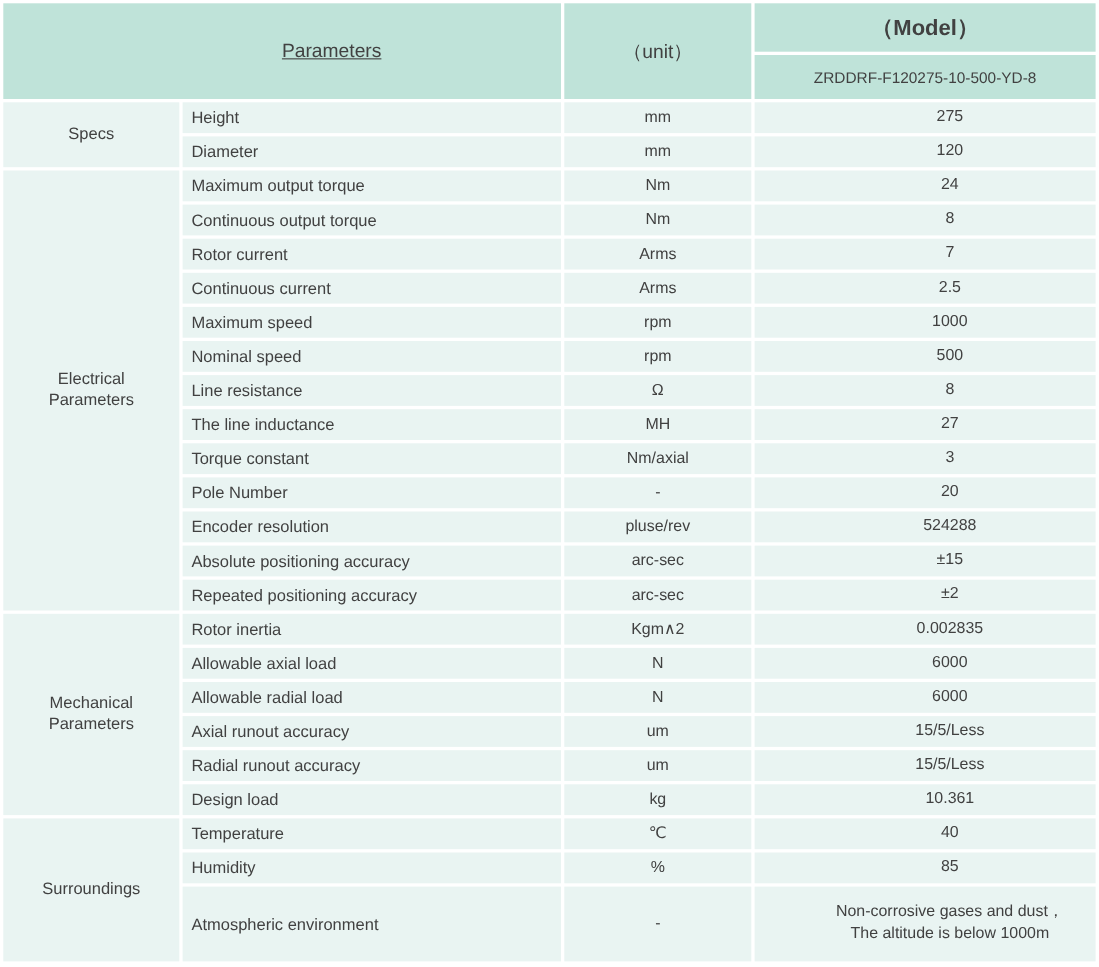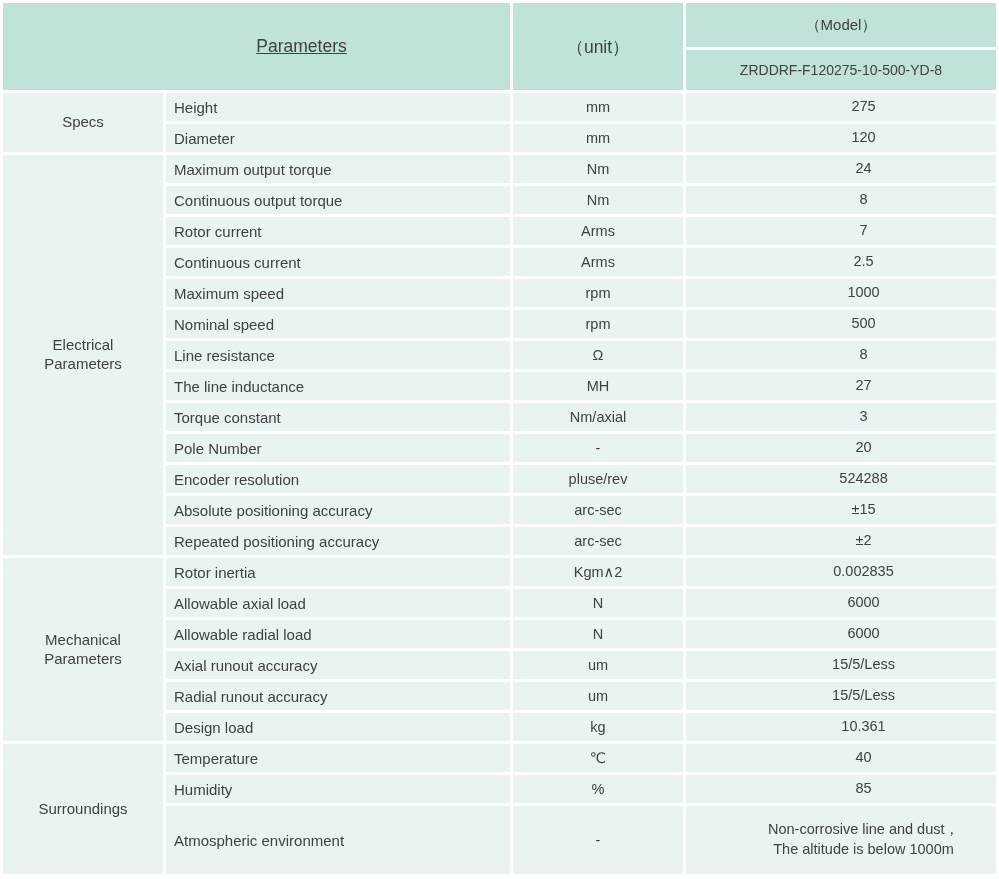--- a/index.html
+++ b/index.html
@@ -42,21 +42,22 @@
     height:56px;
     font-size:17.5px;
     padding-left:90px;
     text-decoration:underline;
   }
   th.th-unit{
     font-size:17.5px;
   }
   th.th-model{
     height:44px;
-    font-size:15px;
+    font-size:20px;
+    font-weight:bold;
   }
   th.th-model-value{
     height:40px;
     font-size:14px;
   }
   td{
     height:28px;
     font-size:14.5px;
   }
   td.cat-cell{
@@ -221,19 +222,19 @@
         <td class="value-cell">40</td>
       </tr>
       <tr>
         <td class="name-cell">Humidity</td>
         <td class="unit-cell">%</td>
         <td class="value-cell">85</td>
       </tr>
       <tr class="tall">
         <td class="name-cell">Atmospheric environment</td>
         <td class="unit-cell">-</td>
-        <td class="value-cell">Non-corrosive line and dust，
+        <td class="value-cell">Non-corrosive gases and dust，
 The altitude is below 1000m</td>
       </tr>
     </tbody>
 </table>
 
 <p class="footer-note">The above technical parameters are for reference only. According to the data provided by the customer, the relevant technical parameters and dimensions will be issued.</p>
 
 </body></html>

